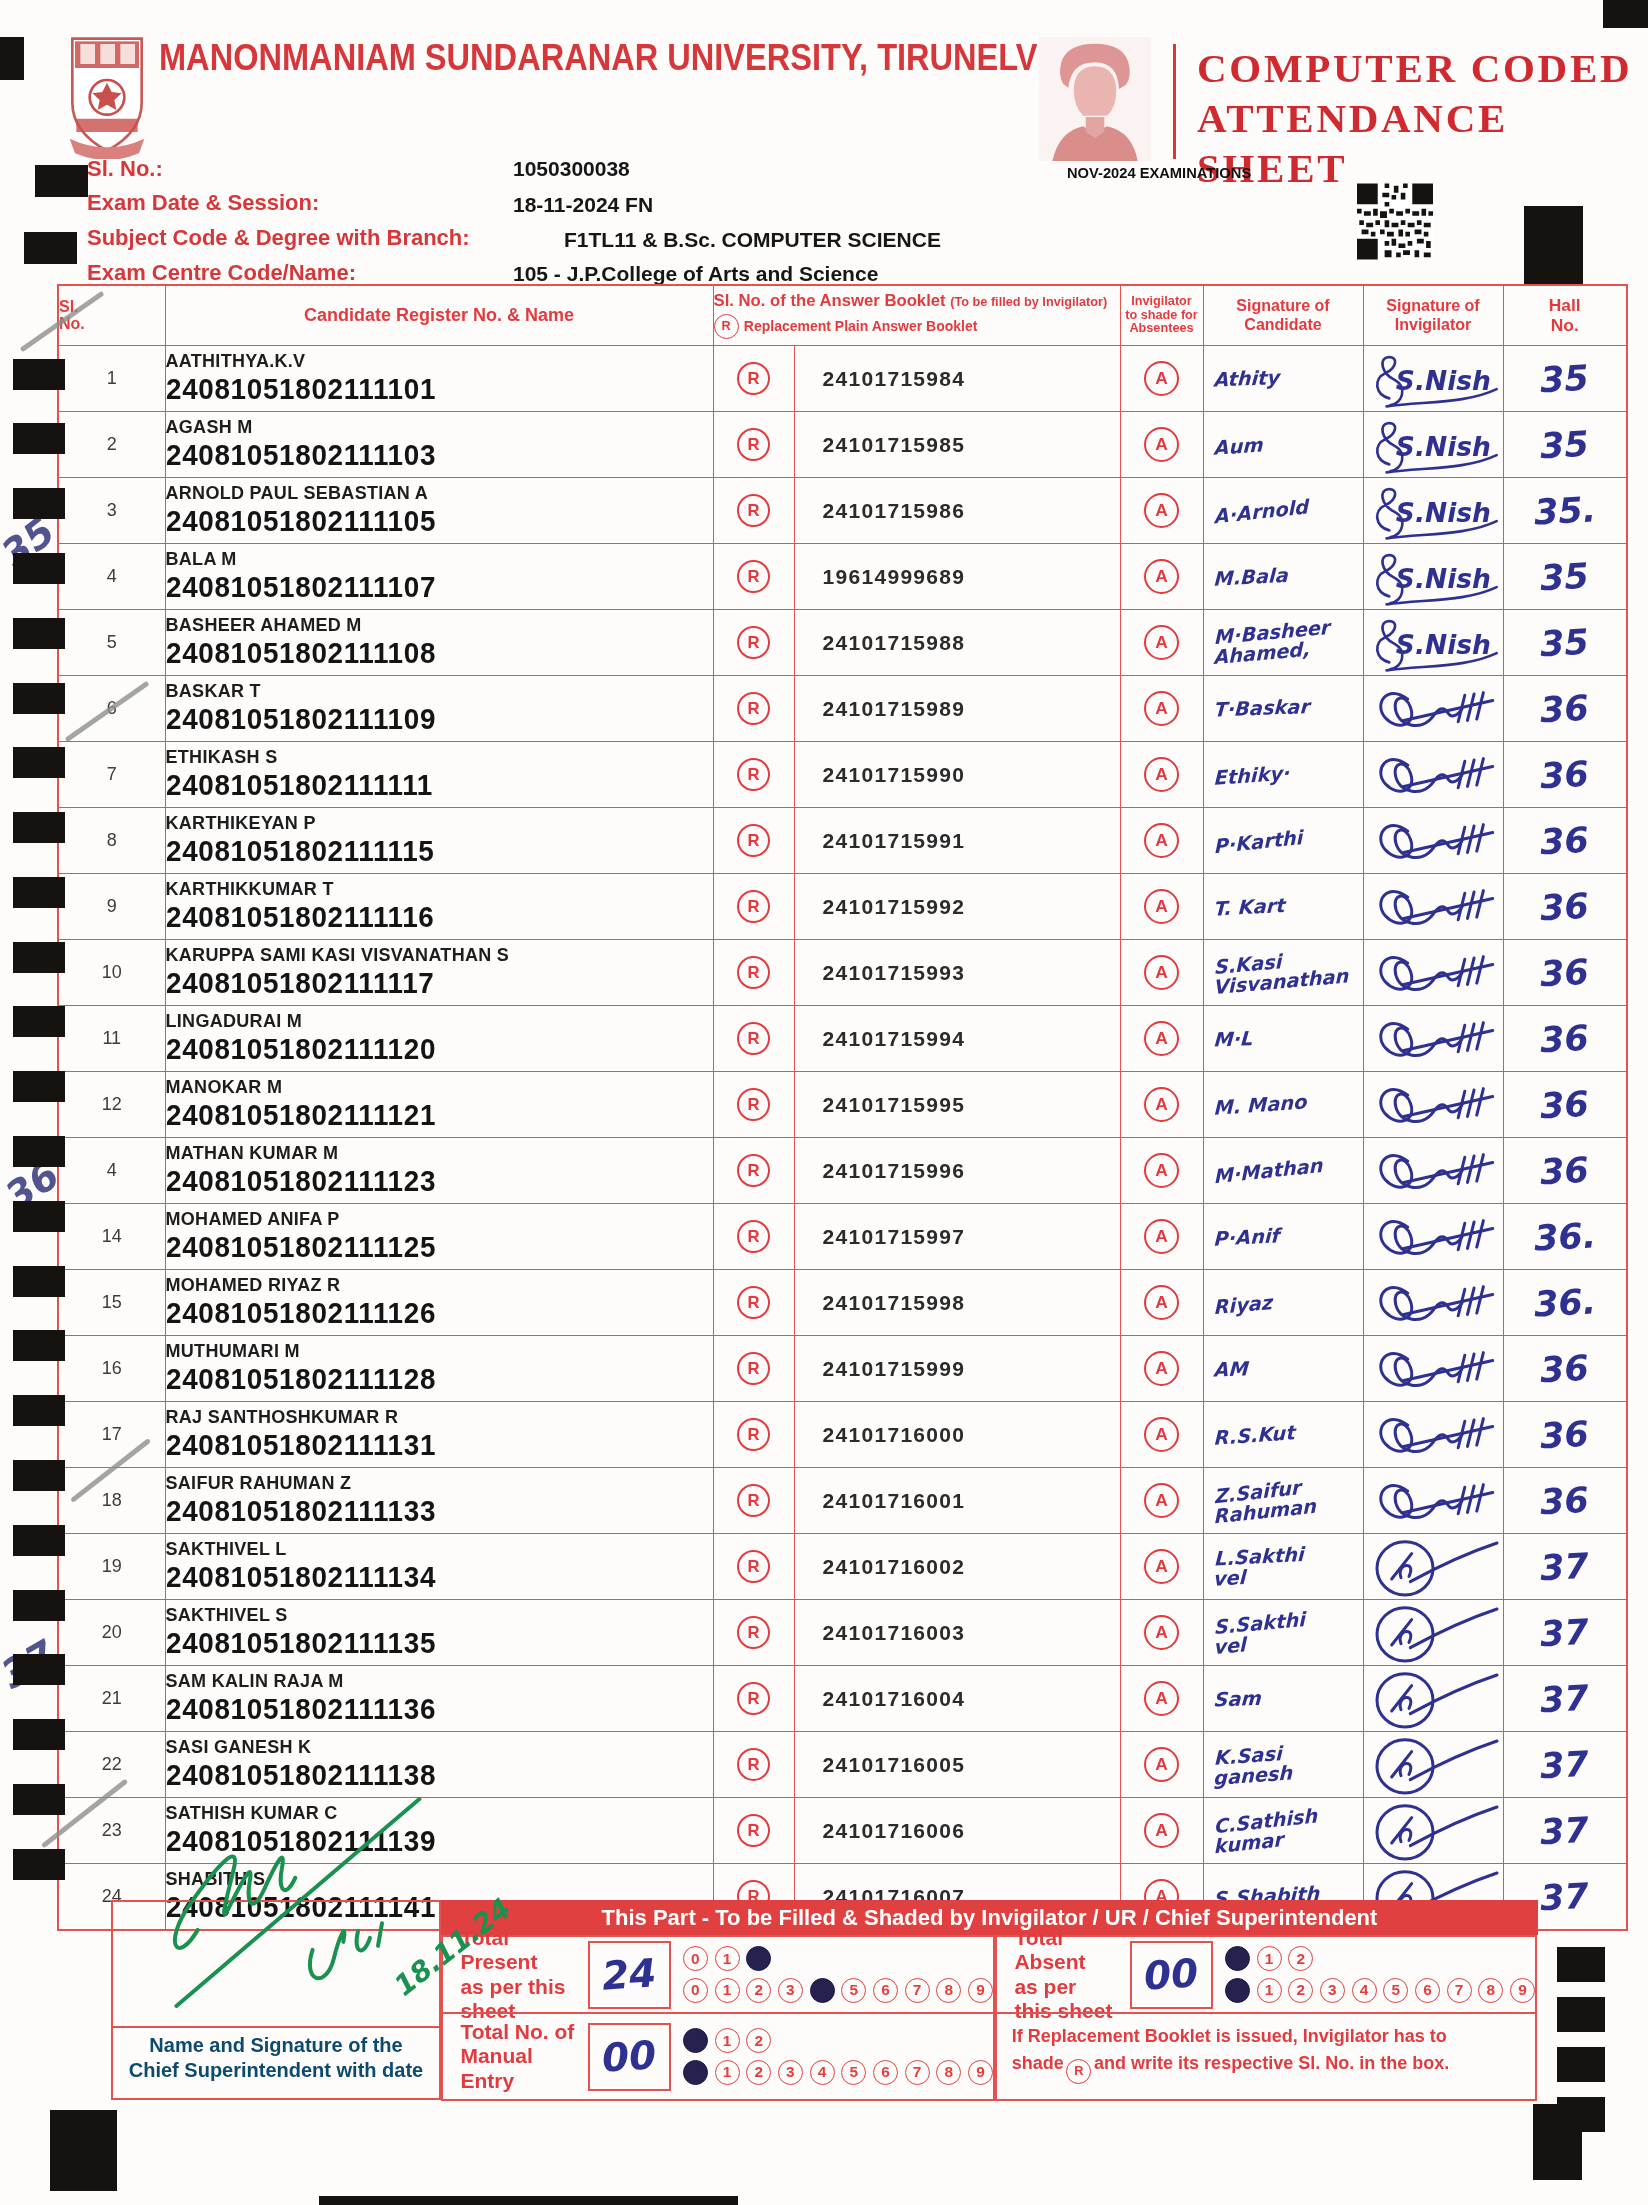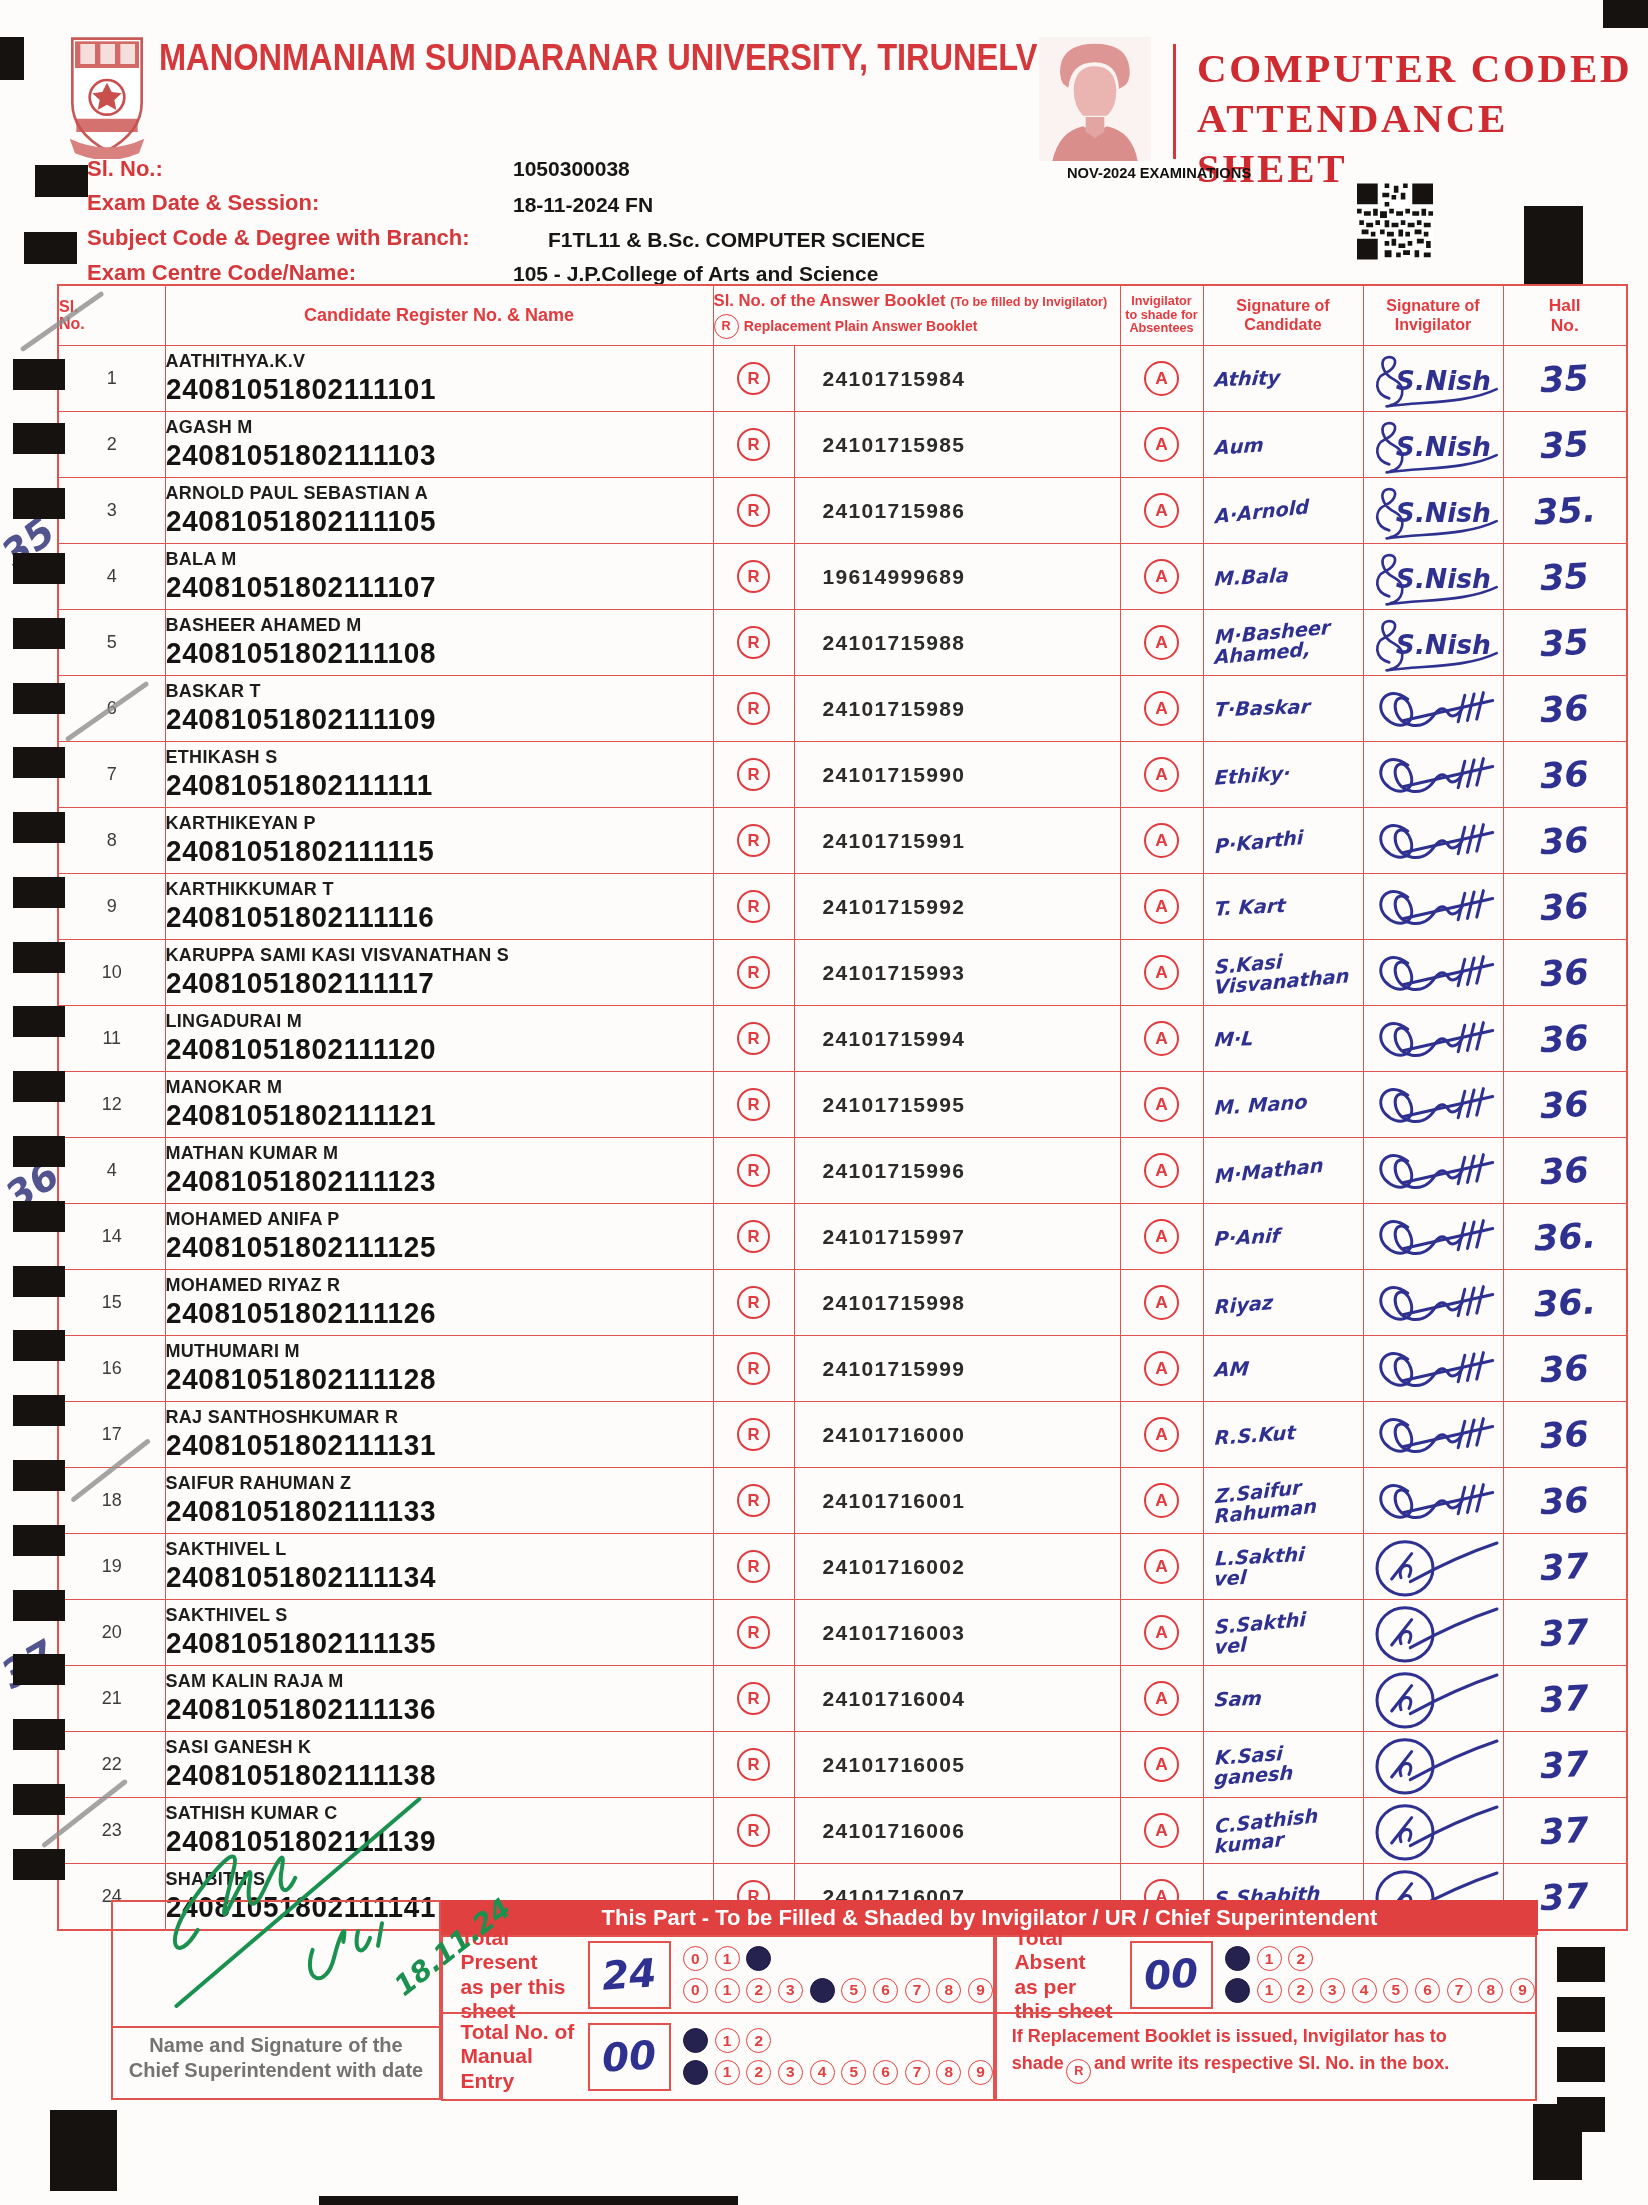--- a/index.html
+++ b/index.html
@@ -74,21 +74,21 @@
   .fieldcell{position:absolute;box-sizing:border-box;border:2px solid var(--red-line);display:flex;align-items:center;gap:12px;padding-left:17.4px;pointer-events:auto;}
   .valbox{width:79px;height:64px;border:2px solid var(--red-line);display:flex;align-items:center;justify-content:center;flex:0 0 79px;}
   .valink{font-family:"DejaVu Sans",sans-serif;font-style:italic;font-weight:bold;font-size:39px;color:var(--ink);transform:rotate(-4deg);}
   .strips{display:flex;flex-direction:column;gap:6.7px;}
   .strip{display:flex;gap:6.7px;align-items:center;}
   .bub{width:25px;height:25px;border-radius:50%;border:1.7px solid #e0403f;color:#e0403f;
     display:inline-flex;align-items:center;justify-content:center;font-size:15.4px;font-weight:bold;box-sizing:border-box;}
   .bub.filled{background:#262250;border-color:#1c1840;color:transparent;}
   .chiefbox{position:absolute;left:111px;top:1900px;width:330px;height:200px;border:2px solid var(--red-line);box-sizing:border-box;pointer-events:auto;}
   .chiefbox .divider{position:absolute;left:0;top:124px;width:100%;height:2px;background:var(--red-line);}
-  .chieflabel{position:absolute;left:0;top:131px;width:100%;text-align:center;font-size:20px;font-weight:bold;color:#737373;line-height:1.25;white-space:pre-line;}
+  .chieflabel{position:absolute;left:0;top:131px;width:100%;text-align:center;font-size:20px;font-weight:bold;color:#0c4a6e;line-height:1.25;white-space:pre-line;}
   .notecell{position:absolute;box-sizing:border-box;border:2px solid var(--red-line);padding:9.4px 6.7px 0 14.7px;pointer-events:auto;}
   .notetext{font-size:18px;font-weight:bold;color:#e23b3f;line-height:1.5;}
   .notetext .circ.small{vertical-align:-5.3px;margin:0 2.7px;}
   .greensig{position:absolute;left:112px;top:1771px;width:508px;height:267px;z-index:6;overflow:visible;}
   .greendate{fill:var(--green);font-family:"DejaVu Sans",sans-serif;font-style:italic;font-weight:bold;font-size:42px;}
   .pencil-note{position:absolute;font-family:"DejaVu Sans",sans-serif;font-style:italic;font-weight:bold;
     color:#3a3d80;opacity:.88;font-size:39px;}
   .pencil-stroke{position:absolute;height:4.7px;background:#8d8d8d;border-radius:2.7px;opacity:.8;}
 </style>
 </head>
@@ -122,21 +122,21 @@
   <div class="sheet-title">
     <div>COMPUTER CODED</div>
     <div>ATTENDANCE SHEET</div>
   </div>
 
   <div class="meta-label" style="left:87px;top:156px">Sl. No.:</div>
   <div class="meta-value" style="left:513px;top:157px">1050300038</div>
   <div class="meta-label" style="left:87px;top:190px">Exam Date &amp; Session:</div>
   <div class="meta-value" style="left:513px;top:193px">18-11-2024 FN</div>
   <div class="meta-label" style="left:87px;top:225px">Subject Code &amp; Degree with Branch:</div>
-  <div class="meta-value" style="left:548px;top:228px">F1TL11 &amp; B.Sc. COMPUTER SCIENCE</div>
+  <div class="meta-value" style="left:564px;top:228px">F1TL11 &amp; B.Sc. COMPUTER SCIENCE</div>
   <div class="meta-label" style="left:87px;top:260px">Exam Centre Code/Name:</div>
   <div class="meta-value" style="left:513px;top:262px">105 - J.P.College of Arts and Science</div>
   <div class="session">NOV-2024 EXAMINATIONS</div>
 
   <svg class="qr" viewBox="0 0 33 33">
     <rect width="33" height="33" fill="#fff"></rect>
     <path fill="#151210" d="M0 0h9v9H0zM2 2h5v5H2zM24 0h9v9h-9zM26 2h5v5h-5zM0 24h9v9H0zM2 26h5v5H2zM12 0h2v2h-2zM16 1h2v3h-2zM20 0h2v2h-2zM11 4h3v2h-3zM15 5h2v2h-2zM19 4h2v3h-2zM12 8h2v2h-2zM0 11h2v2H0zM3 12h3v2H3zM7 11h2v3H7zM10 12h3v3h-3zM14 11h2v2h-2zM17 12h3v2h-3zM21 11h2v2h-2zM24 12h3v2h-3zM28 11h2v3h-2zM31 12h2v2h-2zM1 16h2v2H1zM4 17h3v2H4zM8 16h2v2H8zM12 16h2v3h-2zM15 17h3v2h-3zM19 16h2v2h-2zM22 17h3v2h-3zM26 16h2v2h-2zM29 17h3v2h-3zM2 20h3v2H2zM6 21h2v2H6zM10 20h2v2h-2zM13 21h3v2h-3zM18 20h2v3h-2zM21 21h2v2h-2zM25 20h3v2h-3zM29 21h2v2h-2zM12 25h2v2h-2zM15 24h2v3h-2zM18 26h3v2h-3zM22 25h2v2h-2zM26 24h3v2h-3zM30 25h2v3h-2zM12 29h3v3h-3zM17 30h2v2h-2zM20 29h3v2h-3zM25 29h2v3h-2zM29 30h3v2h-3z"></path>
   </svg>
   <div class="blk" style="left:1524px;top:206px;width:59px;height:79px"></div>
 

